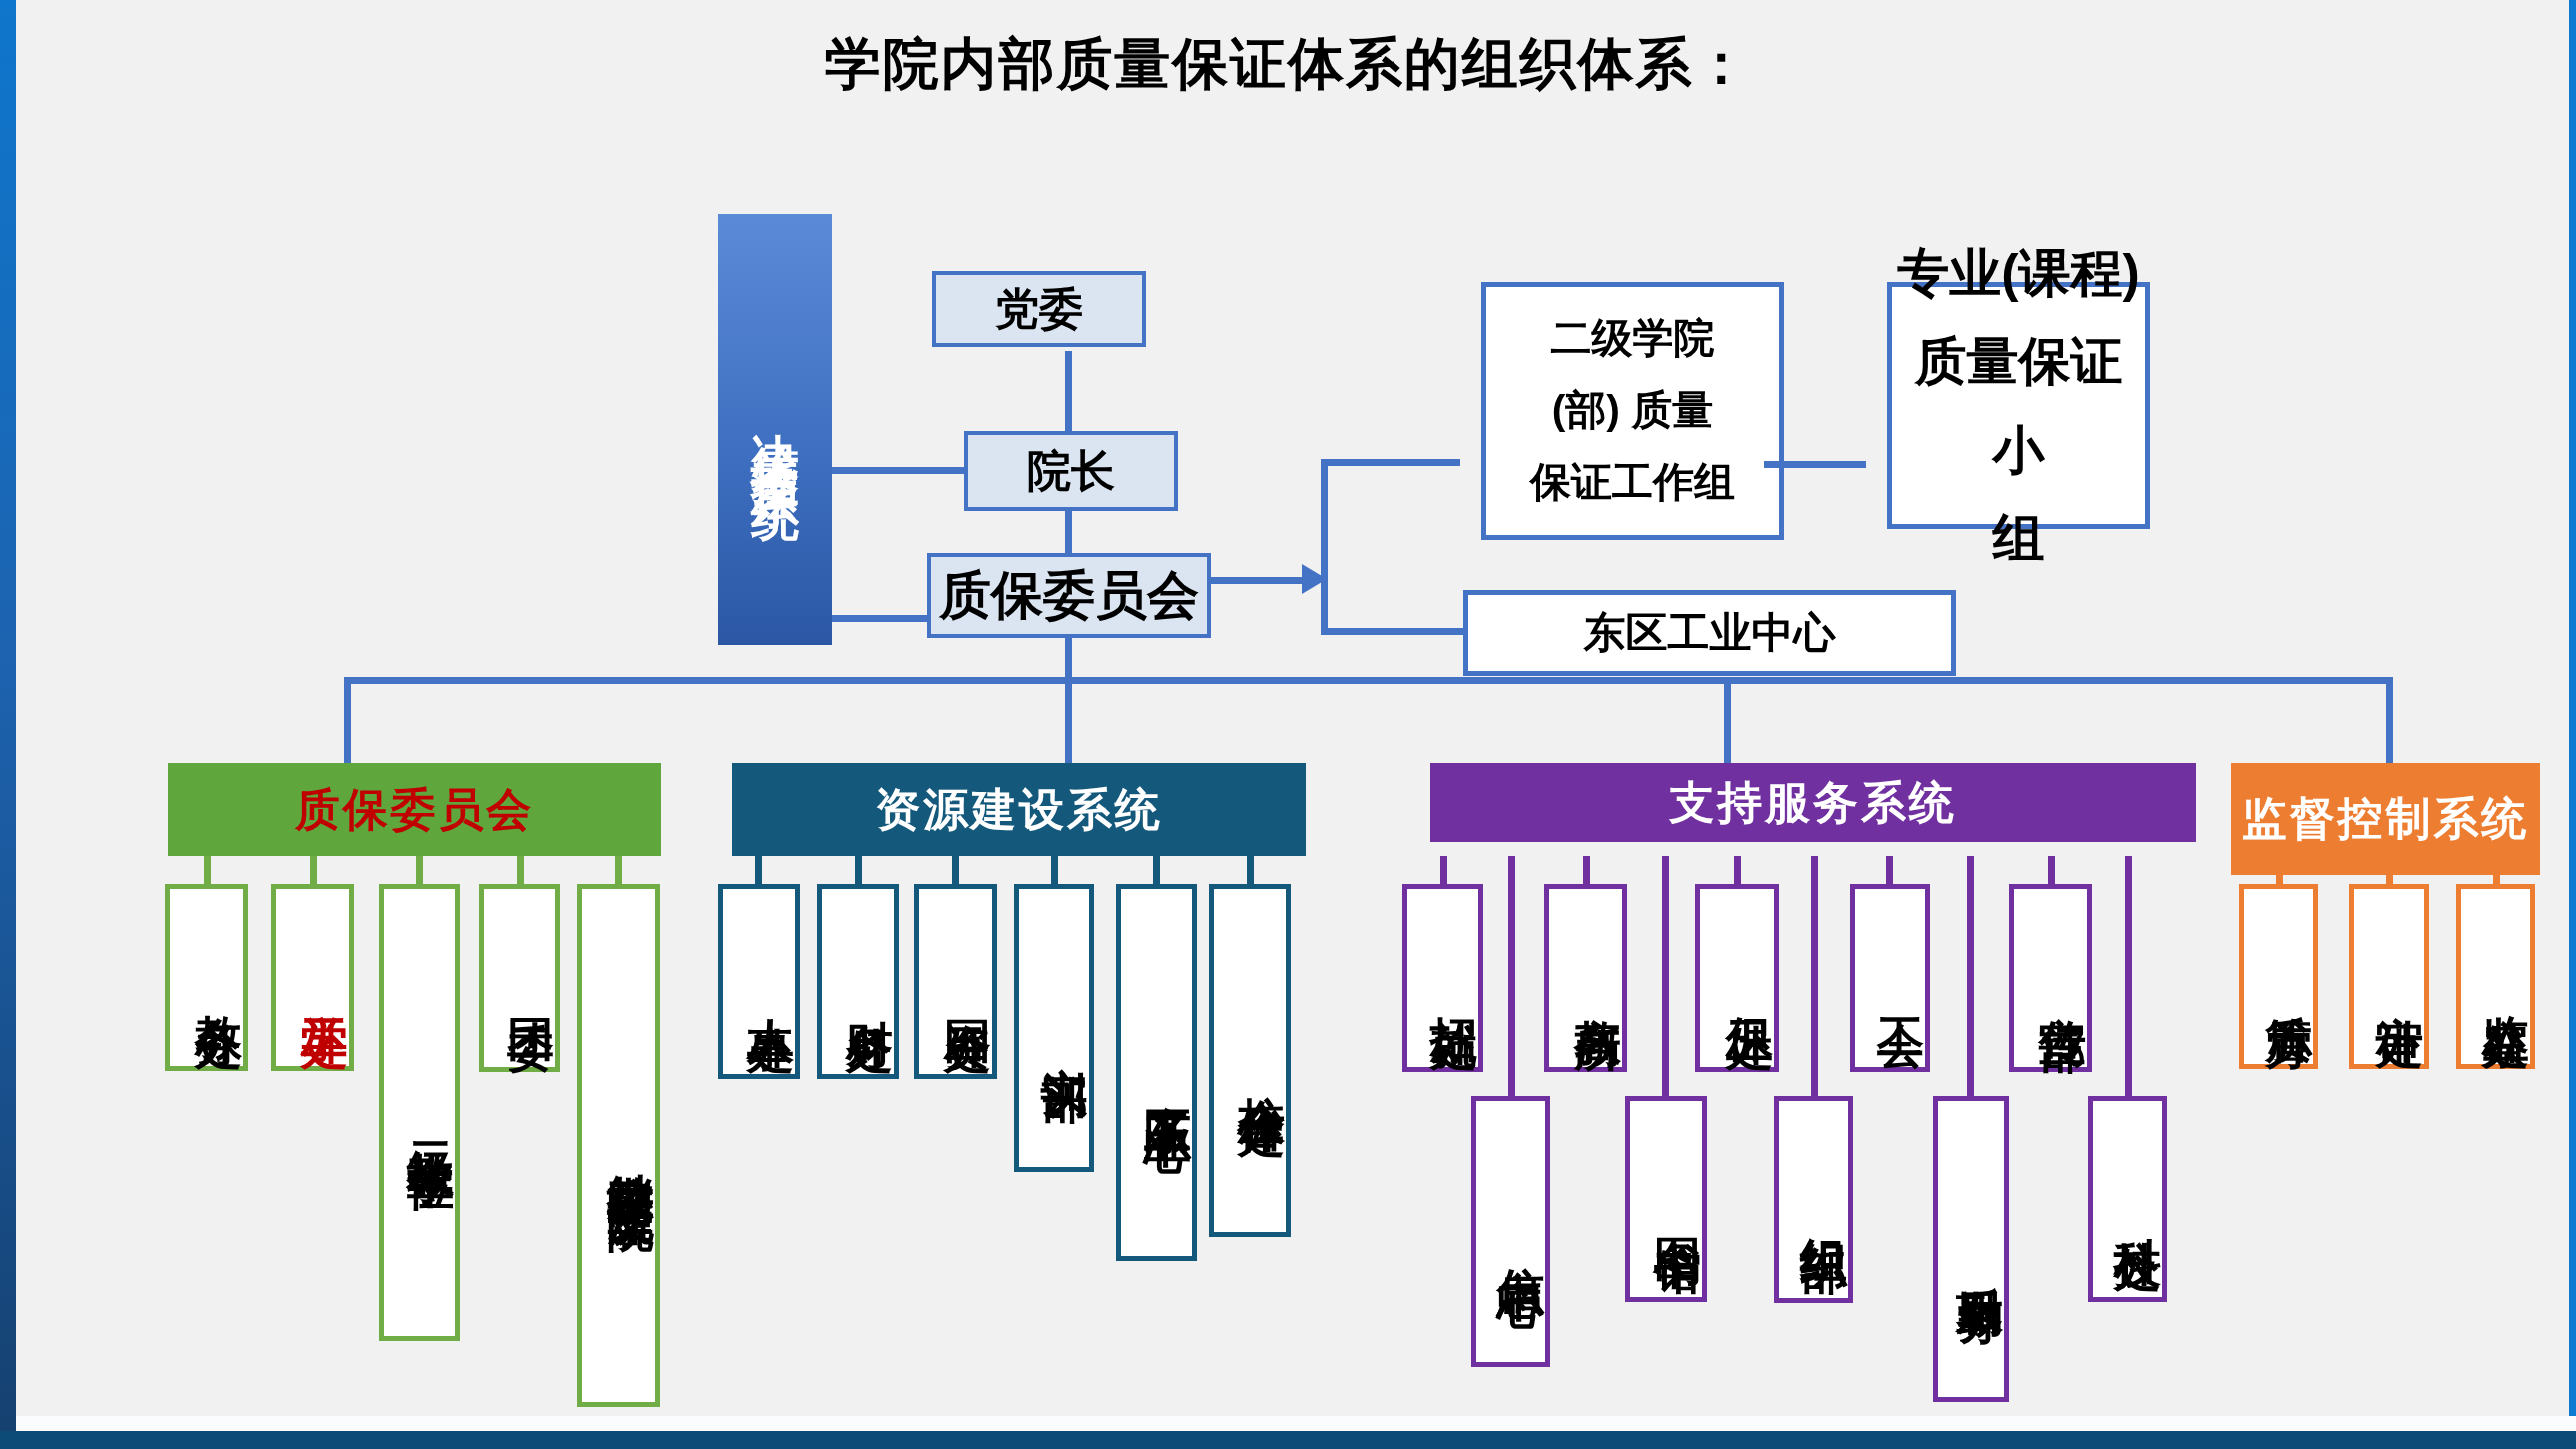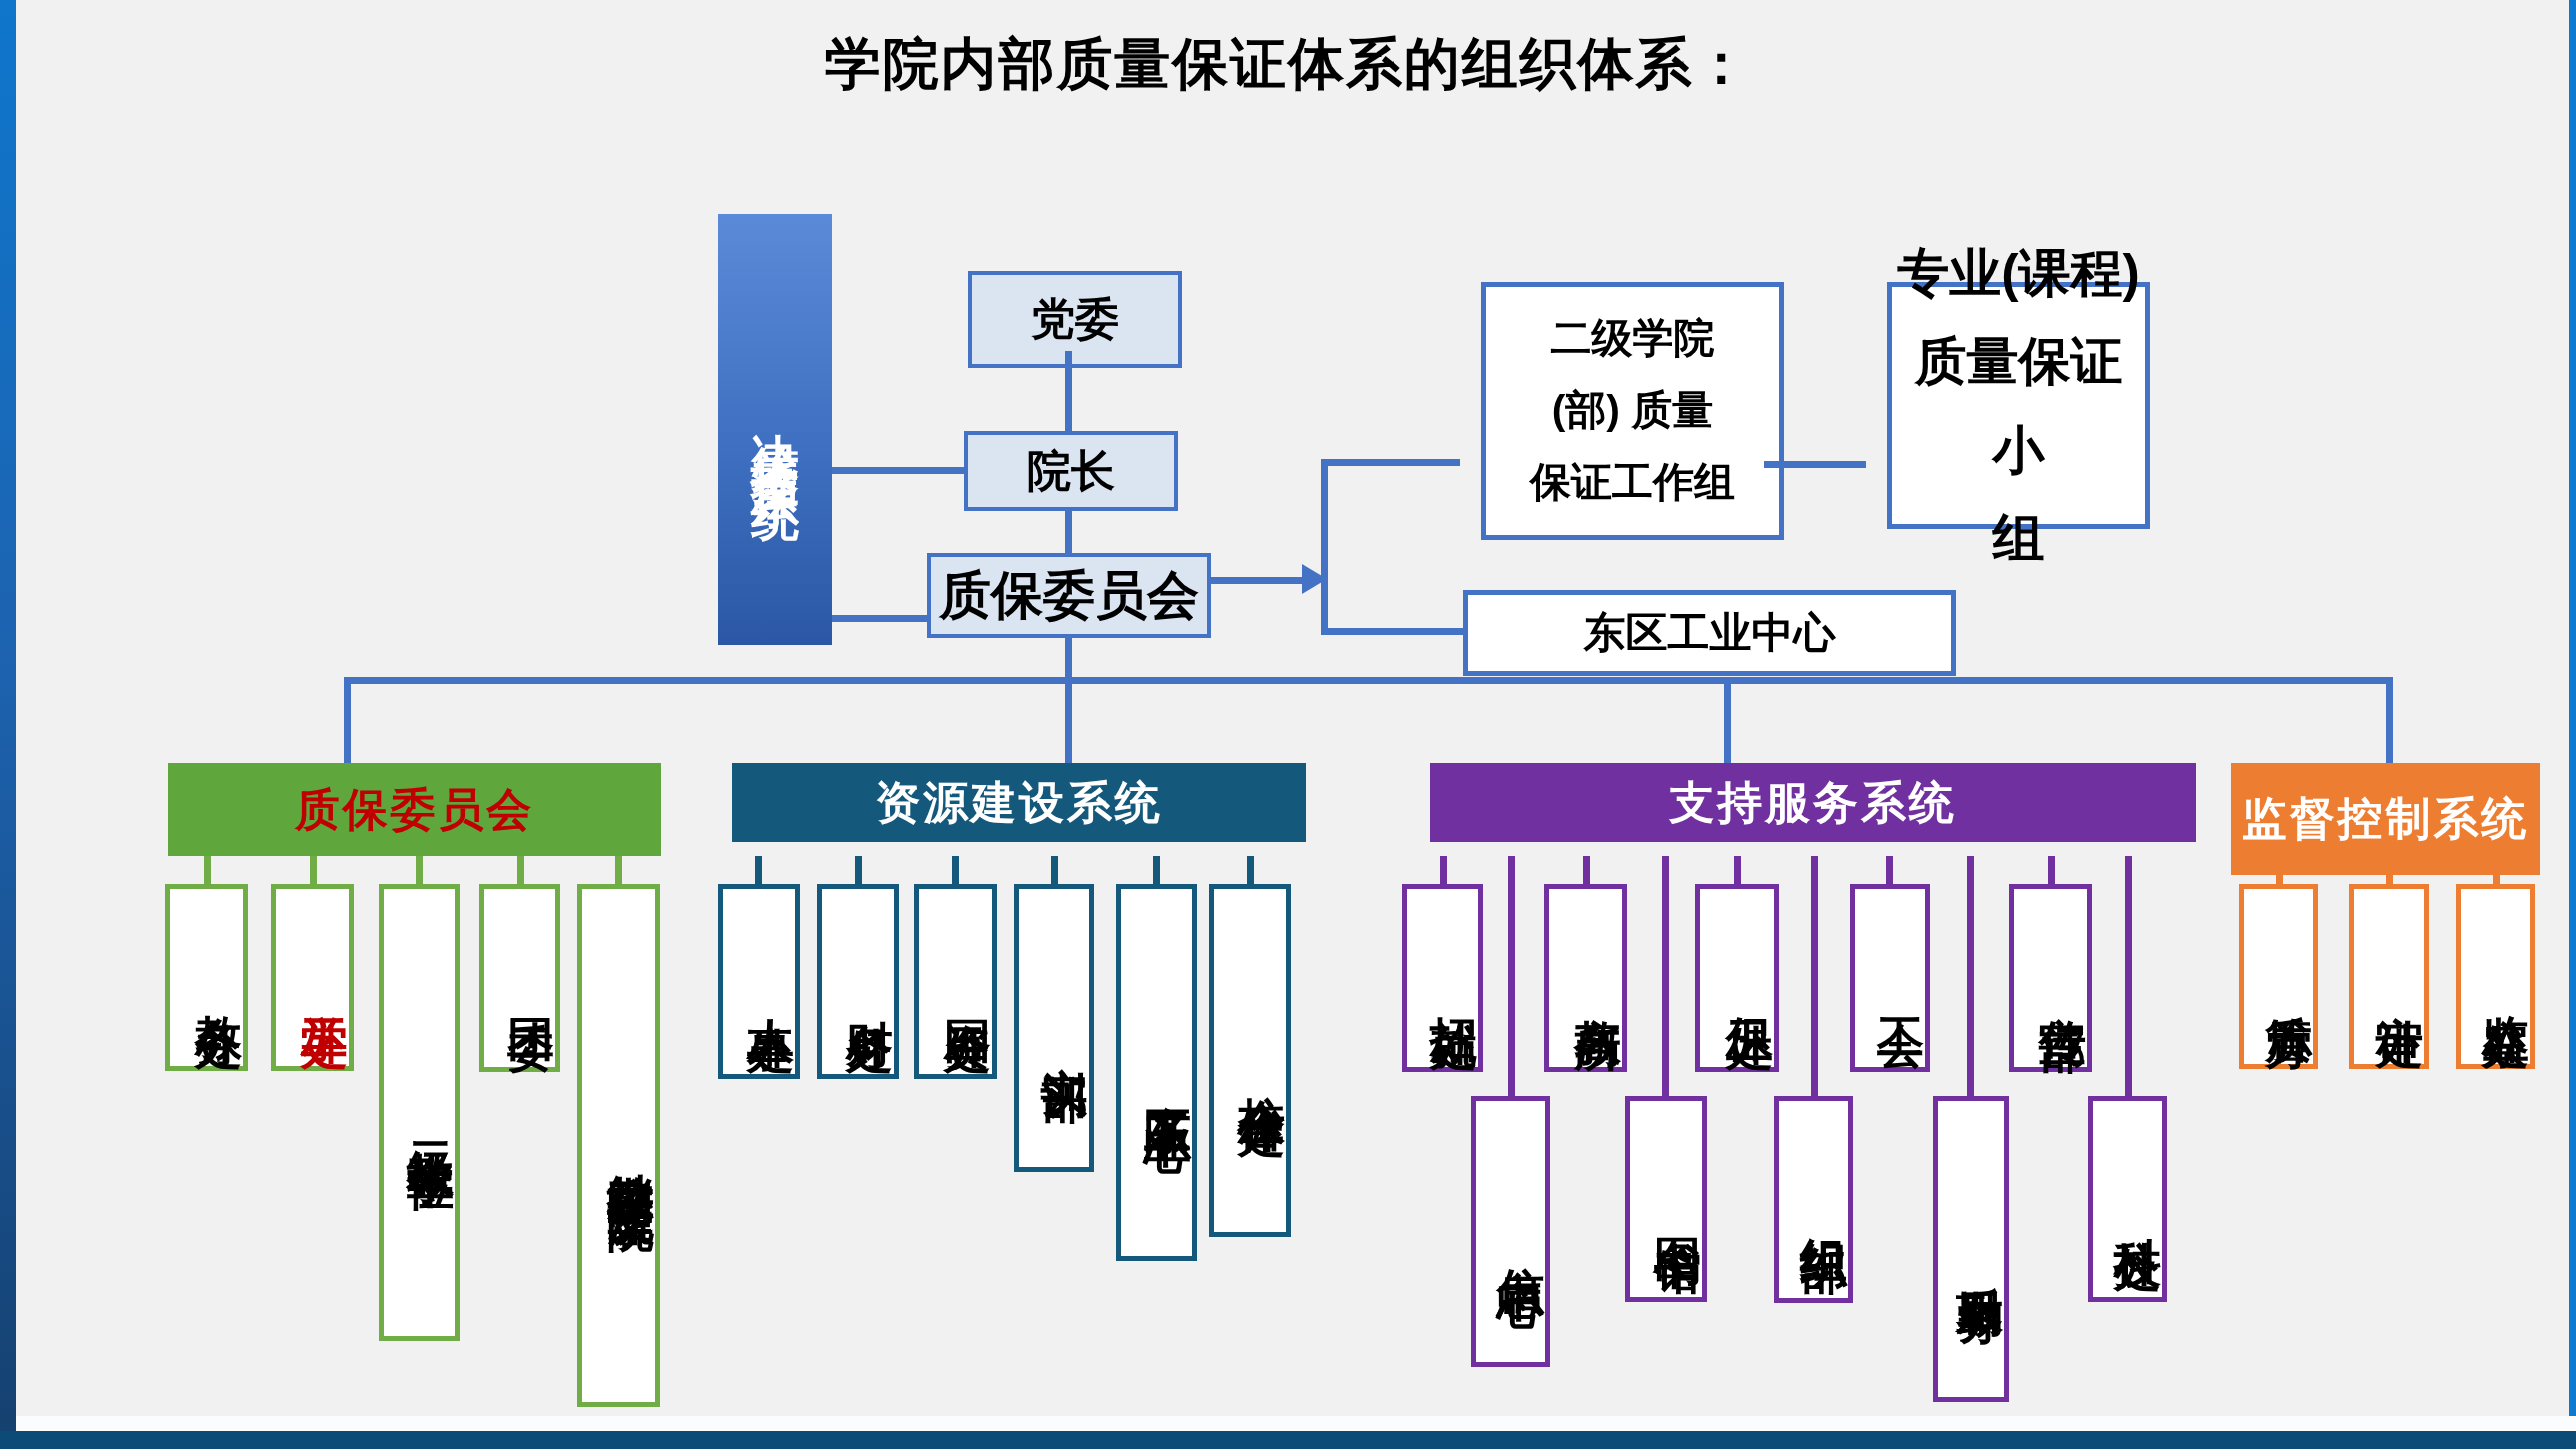--- a/index.html
+++ b/index.html
@@ -52,21 +52,21 @@
 
 <div class="abs" id="left-border"></div>
 <div class="abs" id="right-border"></div>
 <div class="abs" id="bottom-white"></div>
 <div class="abs" id="bottom-band"></div>
 
 <div class="abs" id="title" style="color: #000000;">学院内部质量保证体系的组织体系：</div>
 
 <div class="abs" id="decision-bar">决策指挥系统</div>
 
-<div class="abs node blue-light" style="left:968px;top:271px;width:214px;height:97px;font-size:44px;">党委</div>
+<div class="abs node blue-light" style="left:932px;top:271px;width:214px;height:76px;font-size:44px;">党委</div>
 <div class="abs node blue-light" style="left:964px;top:431px;width:214px;height:80px;font-size:44px;">院长</div>
 <div class="abs node blue-light" style="left:927px;top:553px;width:284px;height:85px;font-size:52px;">质保委员会</div>
 <div class="abs node blue-white pre" style="left:1460px;top:282px;width:303px;height:258px;font-size:41px;line-height:1.75;">二级学院
 (部) 质量
 保证工作组</div>
 <div class="abs node blue-white pre" style="left:1866px;top:282px;width:263px;height:247px;font-size:52px;line-height:1.7;">专业(课程)
 质量保证小
 组</div>
 <div class="abs node blue-white" style="left:1463px;top:590px;width:493px;height:86px;font-size:42px;">东区工业中心</div>
 
@@ -94,21 +94,21 @@
     <div class="abs" style="left: 204px; top: 856px; width: 6.8px; height: 28px; background: rgb(112, 173, 71);"></div>
     <div class="abs vbox" style="left: 165px; top: 884px; width: 83px; height: 187px; border: 5.8px solid rgb(112, 173, 71);">教务处</div>
     <div class="abs" style="left: 310px; top: 856px; width: 6.8px; height: 28px; background: rgb(112, 173, 71);"></div>
     <div class="abs vbox" style="left: 271px; top: 884px; width: 83px; height: 187px; border: 5.8px solid rgb(112, 173, 71); color: rgb(192, 0, 0);">学工处</div>
     <div class="abs" style="left: 416px; top: 856px; width: 6.8px; height: 28px; background: rgb(112, 173, 71);"></div>
     <div class="abs vbox" style="left: 379px; top: 884px; width: 81px; height: 457px; border: 5.8px solid rgb(112, 173, 71);">二级教学单位</div>
     <div class="abs" style="left: 517px; top: 856px; width: 6.8px; height: 28px; background: rgb(112, 173, 71);"></div>
     <div class="abs vbox" style="left: 479px; top: 884px; width: 81px; height: 188px; border: 5.8px solid rgb(112, 173, 71);">团委</div>
     <div class="abs" style="left: 615px; top: 856px; width: 6.8px; height: 28px; background: rgb(112, 173, 71);"></div>
     <div class="abs vbox" style="left: 577px; top: 884px; width: 83px; height: 523px; border: 5.8px solid rgb(112, 173, 71);">继教与国际交流学院</div>
-    <div class="abs sys-header" style="left: 732px; top: 763px; width: 574px; height: 79px; background: rgb(20, 89, 123); color: rgb(255, 255, 255);">资源建设系统</div>
+    <div class="abs sys-header" style="left: 732px; top: 763px; width: 574px; height: 93px; background: rgb(20, 89, 123); color: rgb(255, 255, 255);">资源建设系统</div>
     <div class="abs" style="left: 755px; top: 856px; width: 6.8px; height: 28px; background: rgb(20, 89, 123);"></div>
     <div class="abs vbox" style="left: 718px; top: 884px; width: 82px; height: 195px; border: 5.8px solid rgb(20, 89, 123);">人事处</div>
     <div class="abs" style="left: 855px; top: 856px; width: 6.8px; height: 28px; background: rgb(20, 89, 123);"></div>
     <div class="abs vbox" style="left: 817px; top: 884px; width: 82px; height: 195px; border: 5.8px solid rgb(20, 89, 123);">财务处</div>
     <div class="abs" style="left: 952px; top: 856px; width: 6.8px; height: 28px; background: rgb(20, 89, 123);"></div>
     <div class="abs vbox" style="left: 914px; top: 884px; width: 83px; height: 195px; border: 5.8px solid rgb(20, 89, 123);">国资处</div>
     <div class="abs" style="left: 1051px; top: 856px; width: 6.8px; height: 28px; background: rgb(20, 89, 123);"></div>
     <div class="abs vbox" style="left: 1014px; top: 884px; width: 80px; height: 288px; border: 5.8px solid rgb(20, 89, 123);">实训部</div>
     <div class="abs" style="left: 1153px; top: 856px; width: 6.8px; height: 28px; background: rgb(20, 89, 123);"></div>
     <div class="abs vbox" style="left: 1116px; top: 884px; width: 81px; height: 377px; border: 5.8px solid rgb(20, 89, 123);">东区工业中心</div>

